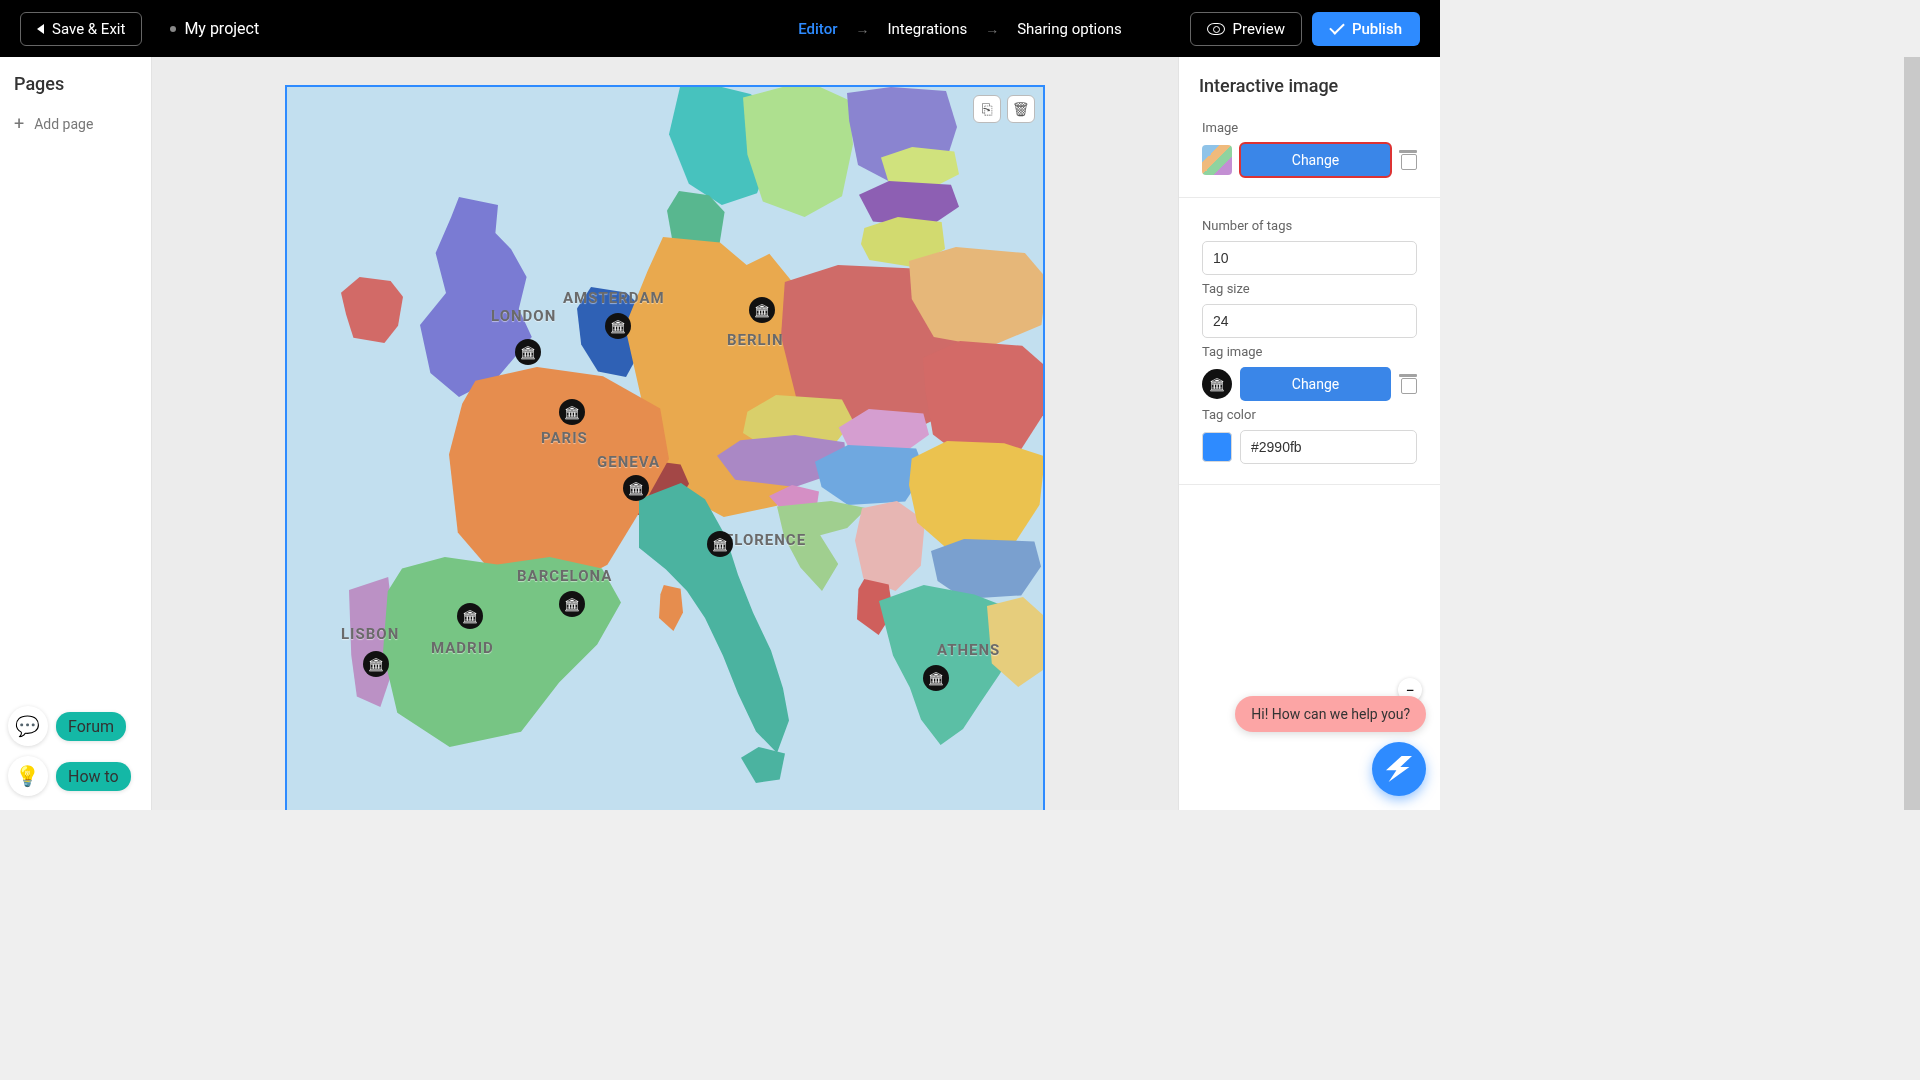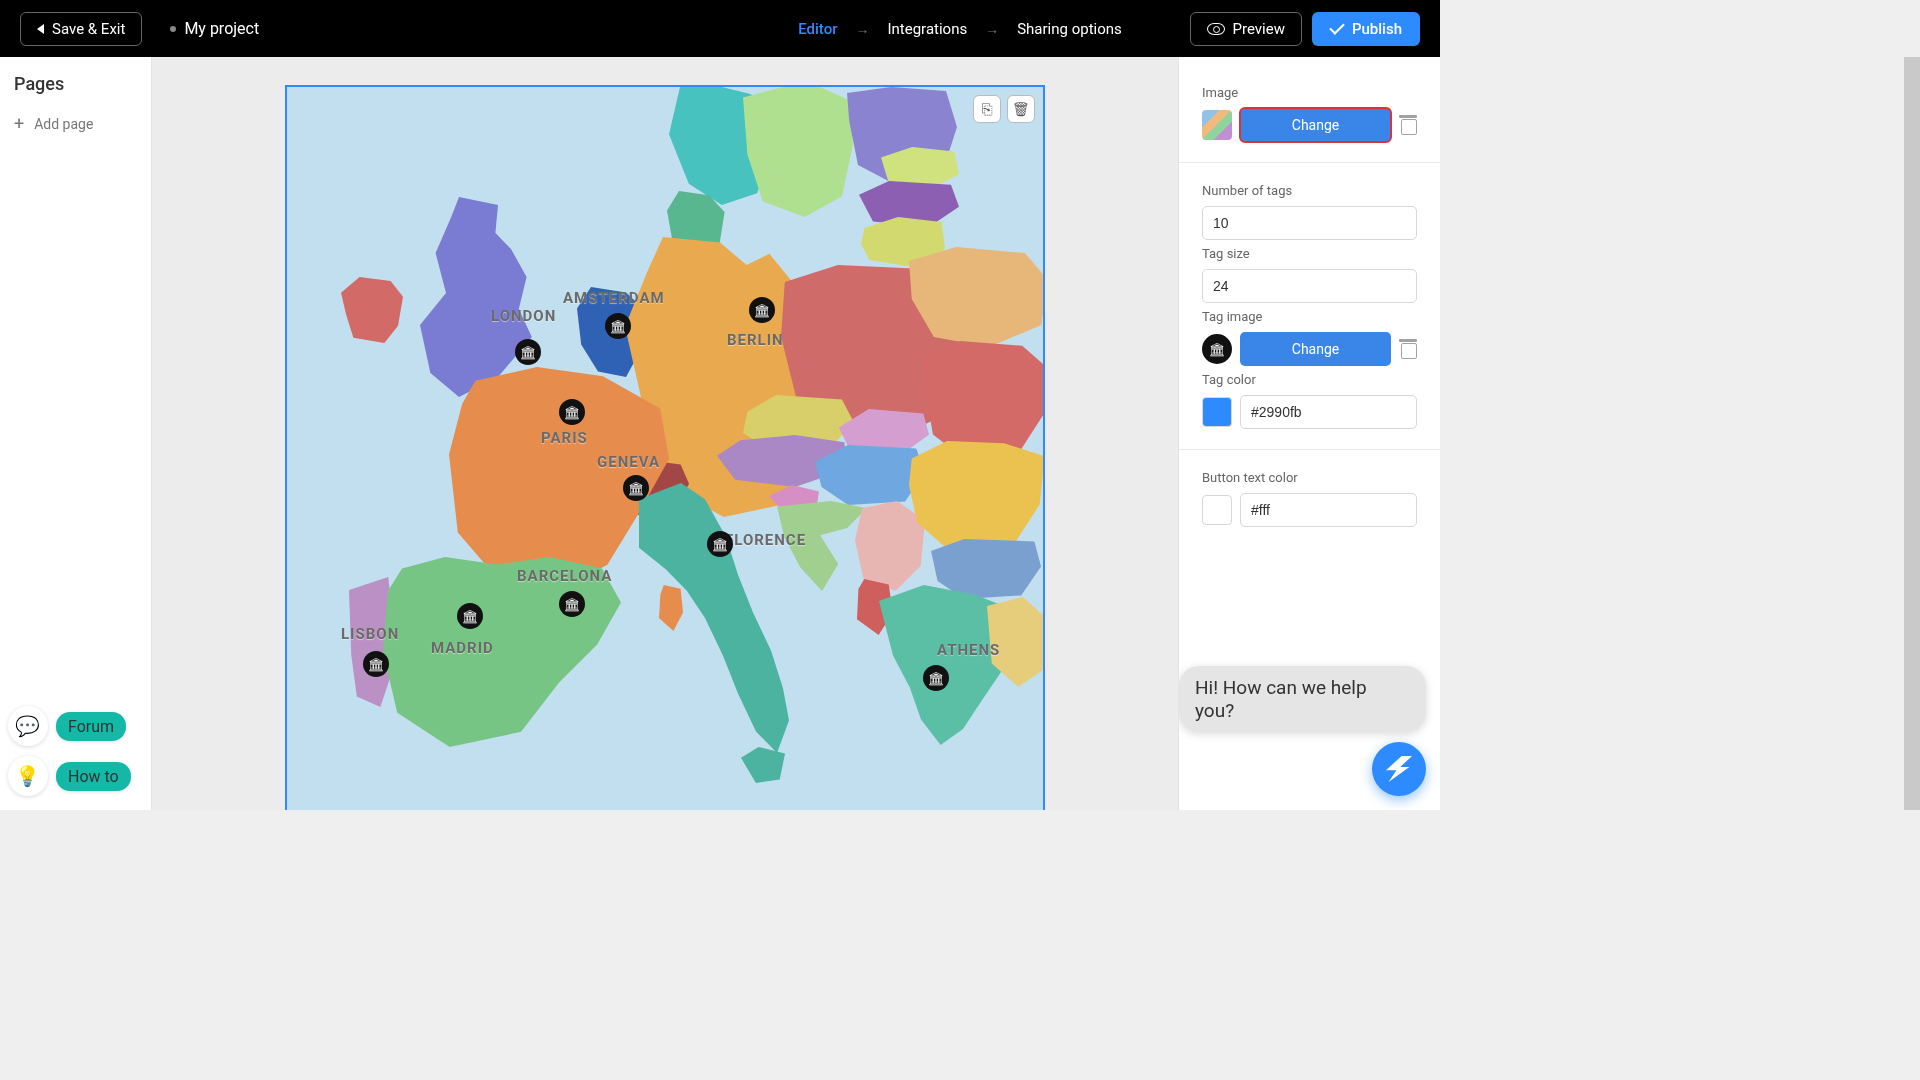--- a/index.html
+++ b/index.html
@@ -91,21 +91,21 @@
   .trash { width:18px;height:20px;position:relative;cursor:pointer; opacity:.6;}
   .trash:before{content:"";position:absolute;left:2px;top:4px;width:14px;height:14px;border:1.5px solid #666;border-radius:2px;}
   .trash:after{content:"";position:absolute;left:0;top:0;width:18px;height:3px;background:#666;border-radius:1px;}
   .input { width:100%; height:34px; border:1px solid #d8d8d8; border-radius:5px; padding:0 10px; font-size:14px; color:#333; }
   .tag-thumb { width:30px;height:30px;border-radius:50%;background:#111;display:flex;align-items:center;justify-content:center;color:#fff;font-size:13px;}
   .swatch { width:30px;height:30px;border-radius:4px;border:1px solid #d8d8d8; }
   .swatch.blue { background:#2e8bff; }
   .swatch.white { background:#fff; }
   .divider { height:1px;background:#eaeaea;margin:6px 0 10px; }
   
-  .chat-tip { position:absolute; right:14px; bottom:78px; background:#e5e5e5; border-radius:20px; padding:10px 16px; font-size:19px; color:#333; box-shadow:0 2px 8px rgba(0,0,0,.15); }
+  .chat-tip { position:absolute; right:14px; bottom:78px; background:#fca5a5; border-radius:20px; padding:10px 16px; font-size:14px; color:#333; box-shadow:0 2px 8px rgba(0,0,0,.15); }
   .chat-min { position:absolute; right:18px; bottom:108px; width:24px;height:24px;border-radius:50%;background:#fff;box-shadow:0 1px 4px rgba(0,0,0,.2);display:flex;align-items:center;justify-content:center;font-size:16px;cursor:pointer;}
   .chat-fab { position:absolute; right:14px; bottom:14px; width:54px;height:54px;border-radius:50%;background:#2e8bff;display:flex;align-items:center;justify-content:center;box-shadow:0 4px 12px rgba(46,139,255,.5);cursor:pointer;}
   .bolt { width:26px;height:26px;background:#fff;clip-path:polygon(60% 0,100% 0,55% 42%,90% 42%,10% 100%,40% 55%,0 55%); }
   
   .scroll-stub { position:fixed; right:0; top:57px; width:16px; height:calc(810px - 57px); background:#f0f0f0; }
   .scroll-thumb { width:100%; height:100%; background:#c9c9c9; }
 </style>
 </head>
 <body>
 
@@ -224,20 +224,21 @@
       <div class="tag bank-icon" style="left:336px;top:388px;"></div>
       <div class="tag bank-icon" style="left:420px;top:444px;"></div>
       <div class="tag bank-icon" style="left:272px;top:504px;"></div>
       <div class="tag bank-icon" style="left:170px;top:516px;"></div>
       <div class="tag bank-icon" style="left:76px;top:564px;"></div>
       <div class="tag bank-icon" style="left:636px;top:578px;"></div>
     </div>
   </div>
 
   <div class="right">
+    <h1>Interactive image</h1>
 
     <div class="section">
       <div class="field-label">Image</div>
       <div class="row">
         <div class="img-thumb"></div>
         <div class="btn-change highlight">
             <span>Change</span>
           </div>
         <div class="trash"></div>
       </div>
@@ -258,27 +259,20 @@
         <div class="trash"></div>
       </div>
       <div class="field-label">Tag color</div>
       <div class="row">
         <div class="swatch blue"></div>
         <input class="input" style="flex: 1 1 0%;" value="#2990fb">
       </div>
     </div>
     <div class="divider"></div>
 
-    <div class="section">
-      <div class="field-label">Button text color</div>
-      <div class="row">
-        <div class="swatch white"></div>
-        <input class="input" style="flex: 1 1 0%;" value="#fff">
-      </div>
-    </div>
 
     <div class="chat-min">−</div>
     <div class="chat-tip">Hi! How can we help you?</div>
     <div class="chat-fab">
         <div class="bolt"></div>
       </div>
   </div>
 </div>
 
 <div class="scroll-stub">

